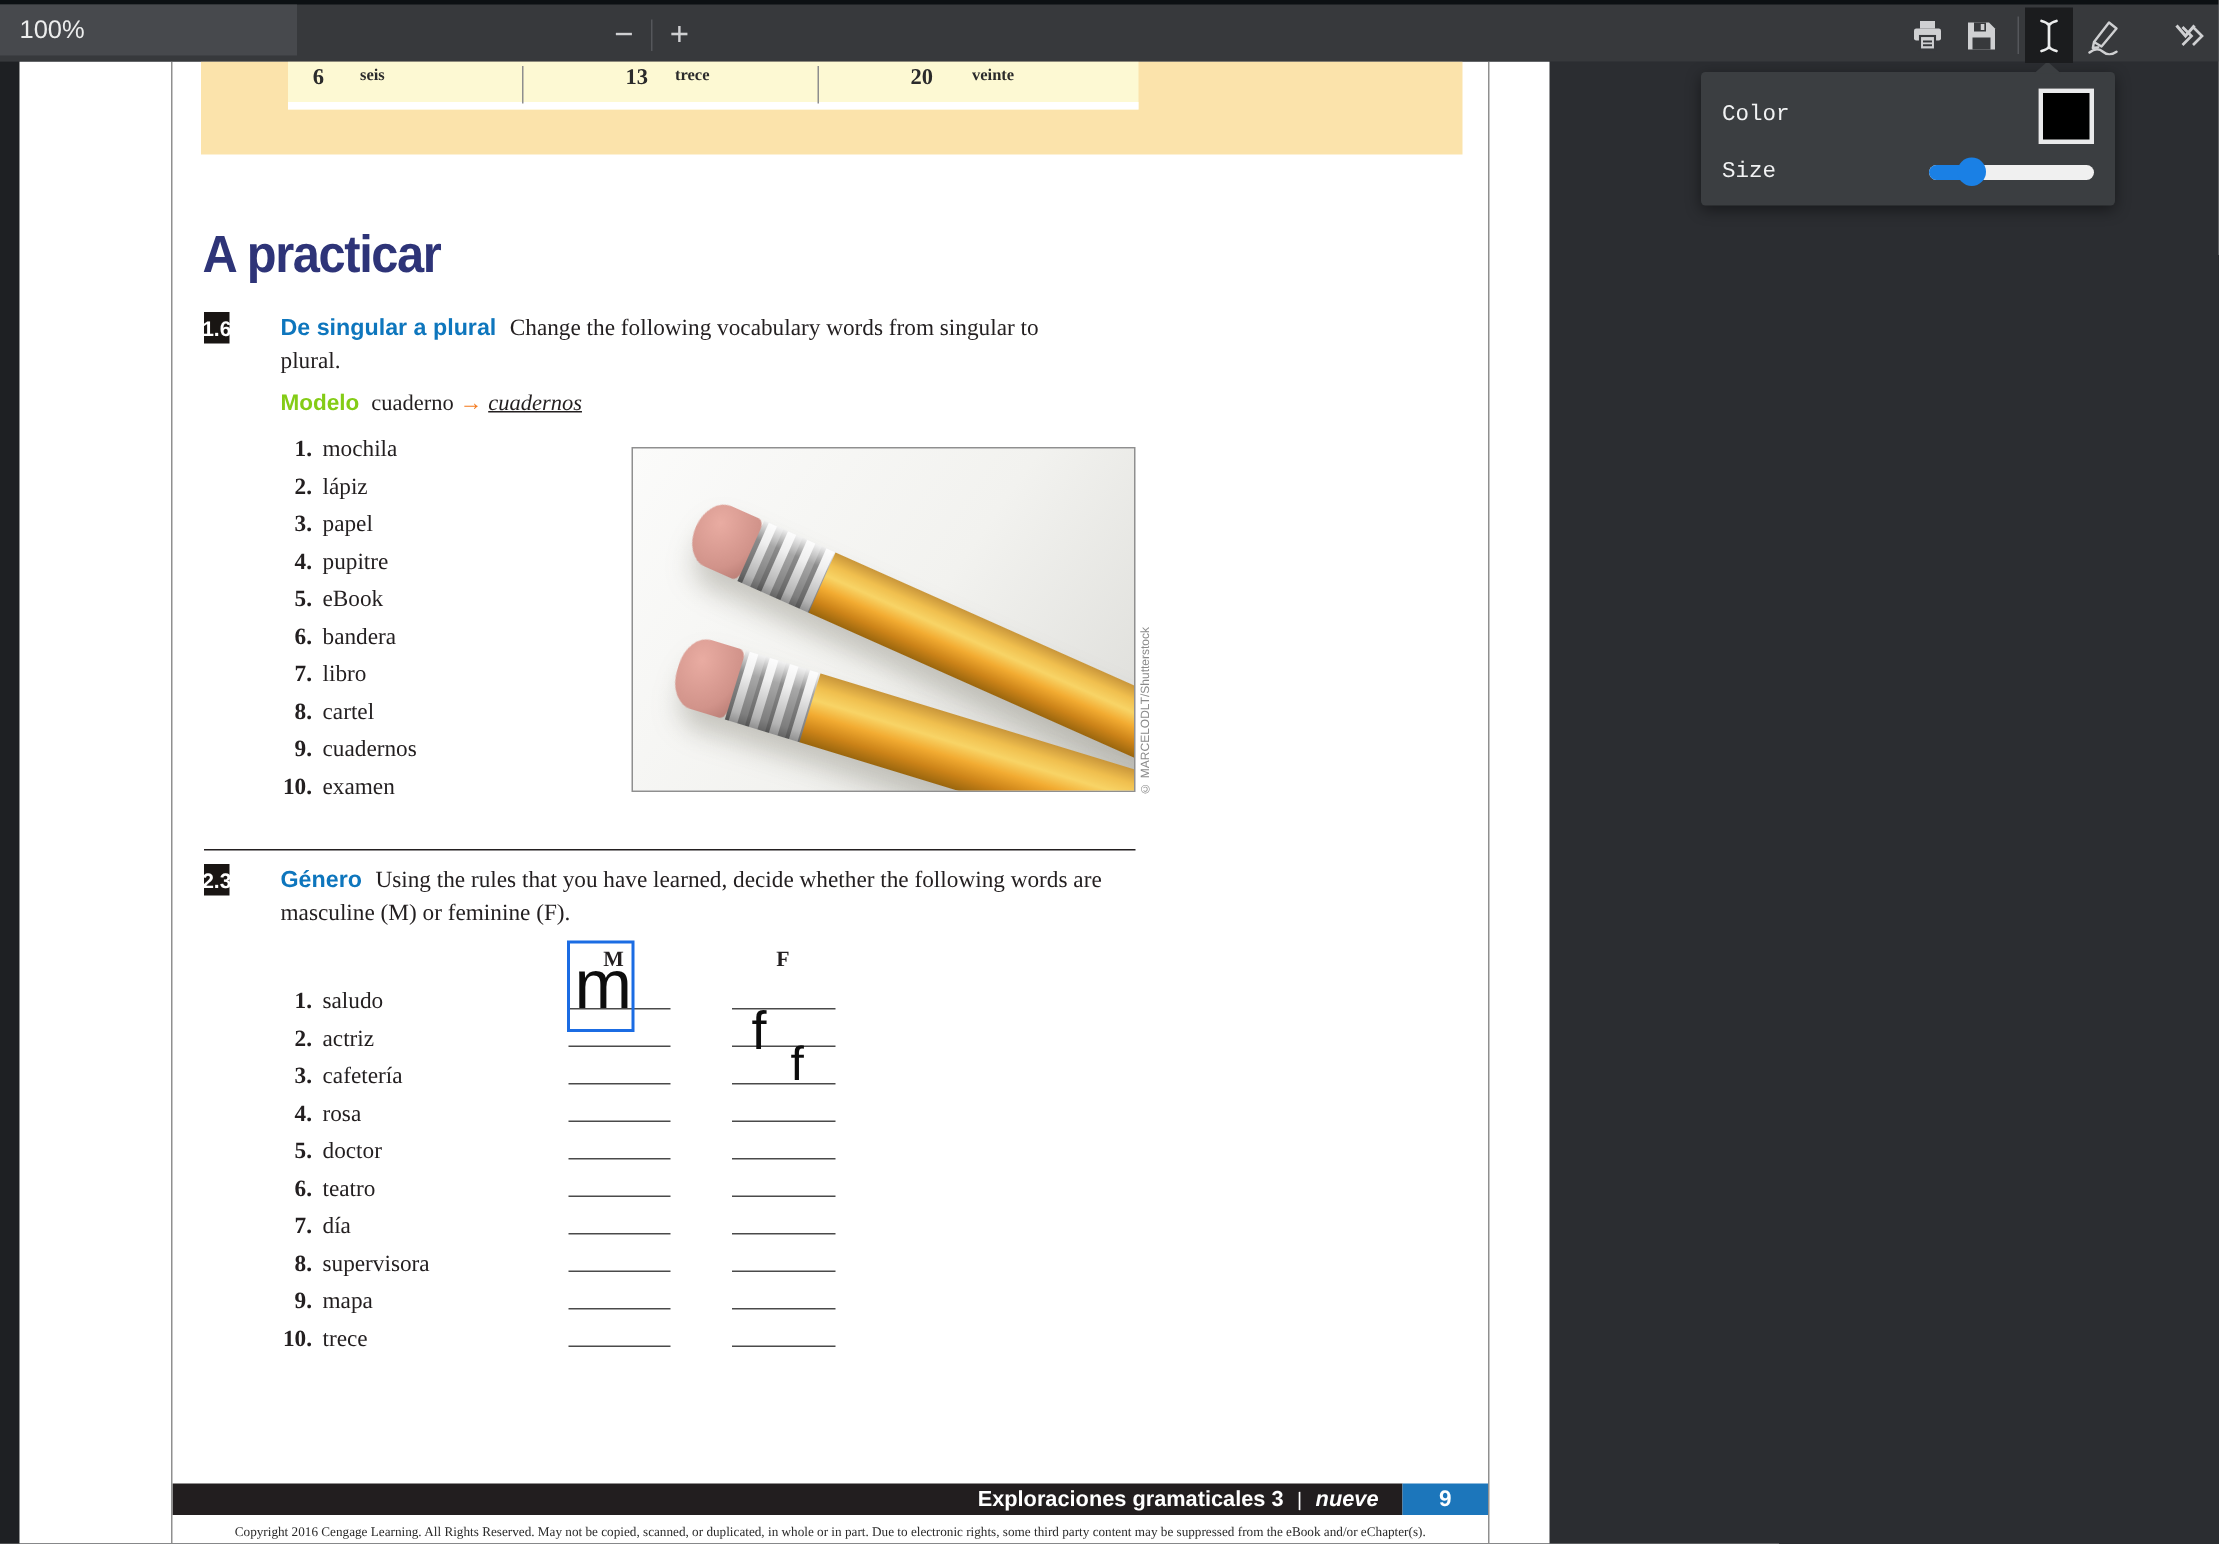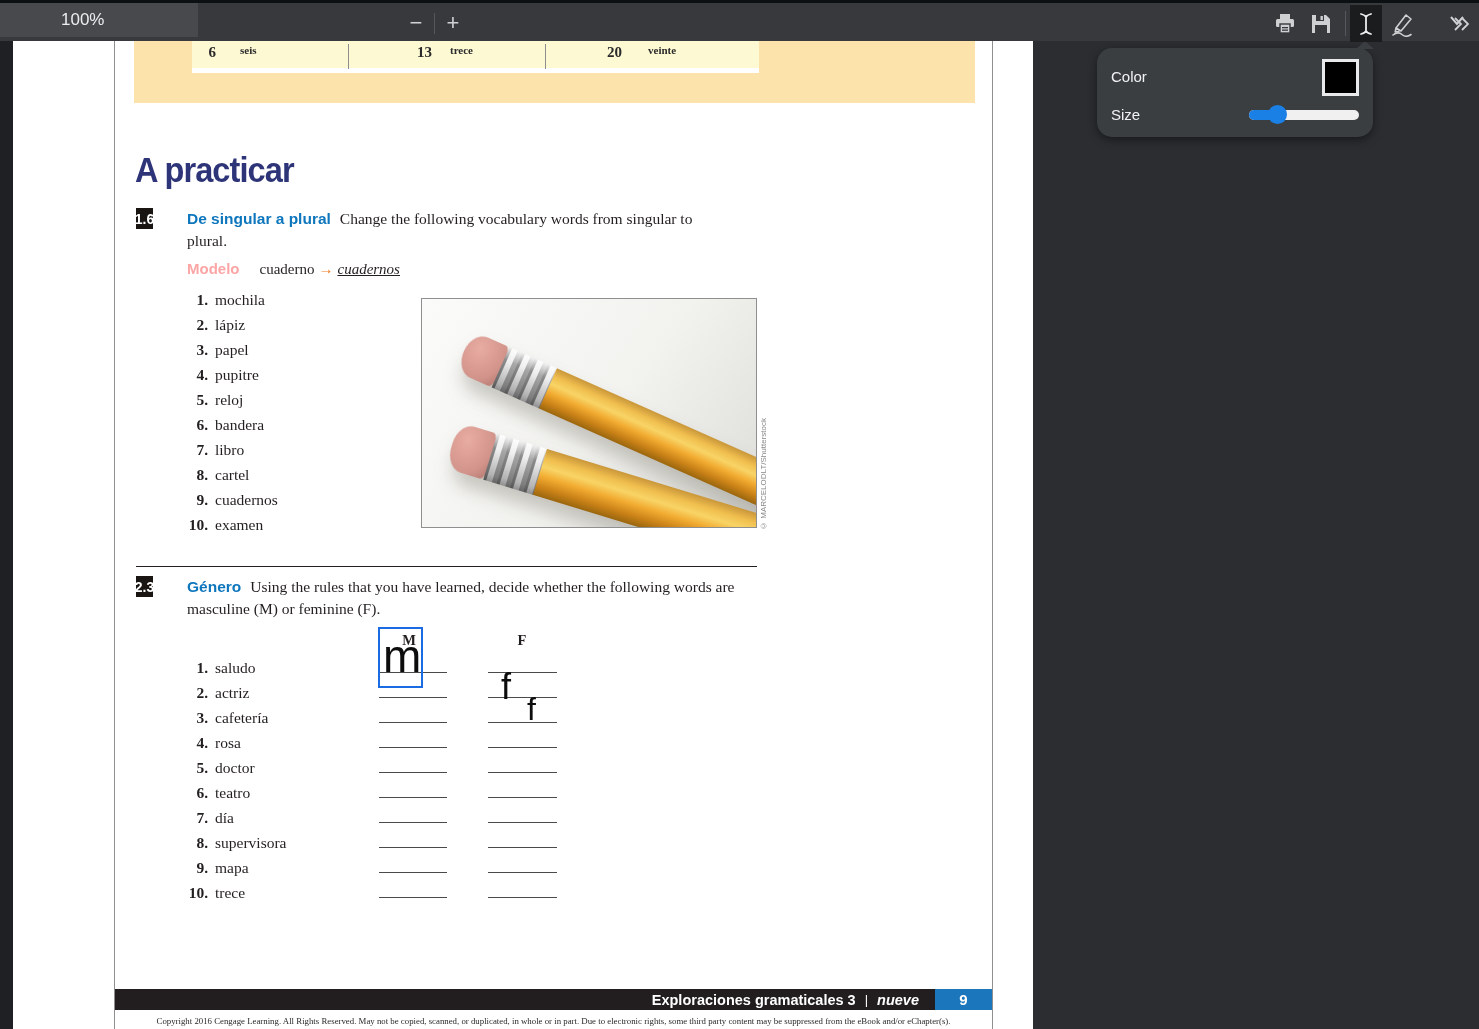--- a/index.html
+++ b/index.html
@@ -11,35 +11,35 @@
   
   #toolbar { left:0; top:0; width:1479px; height:41px; background:#37393c; border-top:3px solid #0c1013; z-index:50; }
   .tb-btn { position:absolute; color:#cfd0d2; font-family:"Liberation Sans",sans-serif; cursor:pointer;
     display:flex; align-items:center; justify-content:center; }
   #zoom-out { left:403px; top:6px; width:26px; height:28px; font-size:22px; }
   #zoom-in  { left:440px; top:6px; width:26px; height:28px; font-size:22px; }
   .tb-sep { position:absolute; width:1px; background:#55575b; }
   #sep1 { left:434px; top:10px; height:21px; }
   #sep2 { left:1345px; top:8px; height:25px; }
   #zoom-dd { left:473px; top:4px; width:198px; height:34px; background:#47494d; color:#eceded;
-    font-family:"Liberation Sans",sans-serif; font-size:17px; display:flex; align-items:center; cursor:pointer;padding-left:48px; }
+    font-family:"Liberation Sans",sans-serif; font-size:17px; display:flex; align-items:center; cursor:pointer; }
   #zoom-dd .lvl { margin-left:13px; }
   #zoom-dd svg { position:absolute; right:14px; top:12px; }
   .tool { position:absolute; top:8px; width:28px; height:26px; display:flex; align-items:center; justify-content:center; cursor:pointer; }
   #tool-print { left:1271px; }
   #tool-save  { left:1307px; }
   #tool-text  { left:1350px; top:2px; width:32px; height:37px; background:#1b1c1e; }
   #tool-pen   { left:1389px; }
   #tool-more  { left:1448px; }
 
   
   #popup-pointer { left:1356px; top:41px; width:0; height:0;
     border-left:9px solid transparent; border-right:9px solid transparent; border-bottom:8px solid #3b3e41; z-index:49; }
-  #popup { left:1097px; top:48px; width:276px; height:89px; background:#3b3e41; border-radius:15px;
-    box-shadow:0 3px 10px rgba(0,0,0,.45); z-index:48; font-family:Liberation Sans, sans-serif; color:#f1f2f3; }
+  #popup { left:1134px; top:48px; width:276px; height:89px; background:#3b3e41; border-radius:3px;
+    box-shadow:0 3px 10px rgba(0,0,0,.45); z-index:48; font-family:Liberation Mono, monospace; color:#f1f2f3; }
   #popup .lbl { position:absolute; left:14px; font-size:15px; }
   #color-swatch { position:absolute; right:14px; top:11px; width:37px; height:37px; background:#000;
     border:3px solid #e9eaeb; cursor:pointer; }
   #size-slider { position:absolute; left:152px; top:62px; width:110px; height:10px; background:#f0f0f0; border-radius:5px; cursor:pointer; }
   #size-fill { position:absolute; left:0; top:0; height:10px; width:32px; background:#1a80e5; border-radius:5px 0 0 5px; }
   #size-thumb { position:absolute; left:19px; top:-5px; width:19px; height:19px; border-radius:50%; background:#1a80e5; }
 
   
   #left-strip { left:0; top:41px; width:13px; height:988px; background:#1e2023; }
   #sheet { left:13px; top:41px; width:1020px; height:988px; background:#ffffff; }
@@ -54,21 +54,21 @@
 
   
   #section-title { left:135px; top:150px; font-family:"Liberation Sans",sans-serif; font-weight:700;
     font-size:35px; color:#2e3478; letter-spacing:-1px; transform:scaleX(.93); transform-origin:left; }
   .ex-num { position:absolute; left:136px; width:17px; height:21px; background:#191513; color:#fff;
     font-family:"Liberation Sans",sans-serif; font-weight:700; font-size:14px;
     display:flex; align-items:center; justify-content:center; }
   .ex-body { position:absolute; left:187px; font-size:15.5px; line-height:22px; color:#231f20; }
   .ex-title { font-family:"Liberation Sans",sans-serif; font-weight:700; color:#0e76bd; margin-right:9px; }
   #modelo-line { left:187px; top:260px; font-size:15px; color:#231f20; }
-  #modelo-line .mod { font-family:"Liberation Sans",sans-serif; font-weight:700; color:#fca5a5; margin-right:20px; }
+  #modelo-line .mod { font-family:"Liberation Sans",sans-serif; font-weight:700; color:#84cc16; margin-right:8px; }
   #modelo-line .arrow { color:#f47b20; padding:0 4px; }
   #modelo-line .ital { font-style:italic;text-decoration:underline; }
 
   .vlist { position:absolute; left:158px; }
   .vrow { height:25px; display:flex; align-items:center; font-size:15.5px; color:#231f20; }
   .vn { width:50px; text-align:right; font-weight:700; margin-right:7px; }
 
   
   #photo { left:421px; top:298px; width:336px; height:230px; border:1px solid #8f8f8f; overflow:hidden;
     background:linear-gradient(125deg,#fbfbfa 0%,#f2f2ef 55%,#dcdcd8 100%); }
@@ -210,21 +210,21 @@
   <div class="vrow">
       <span class="vn">3.</span>
       <span>papel</span>
     </div>
   <div class="vrow">
       <span class="vn">4.</span>
       <span>pupitre</span>
     </div>
   <div class="vrow">
       <span class="vn">5.</span>
-      <span>reloj</span>
+      <span>eBook</span>
     </div>
   <div class="vrow">
       <span class="vn">6.</span>
       <span>bandera</span>
     </div>
   <div class="vrow">
       <span class="vn">7.</span>
       <span>libro</span>
     </div>
   <div class="vrow">

